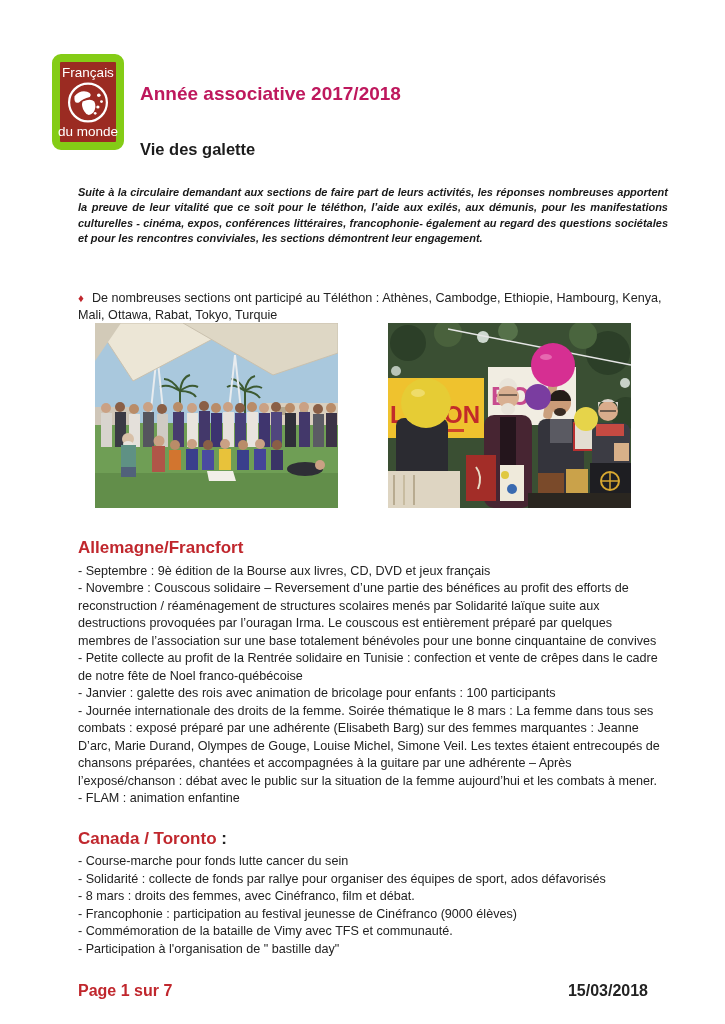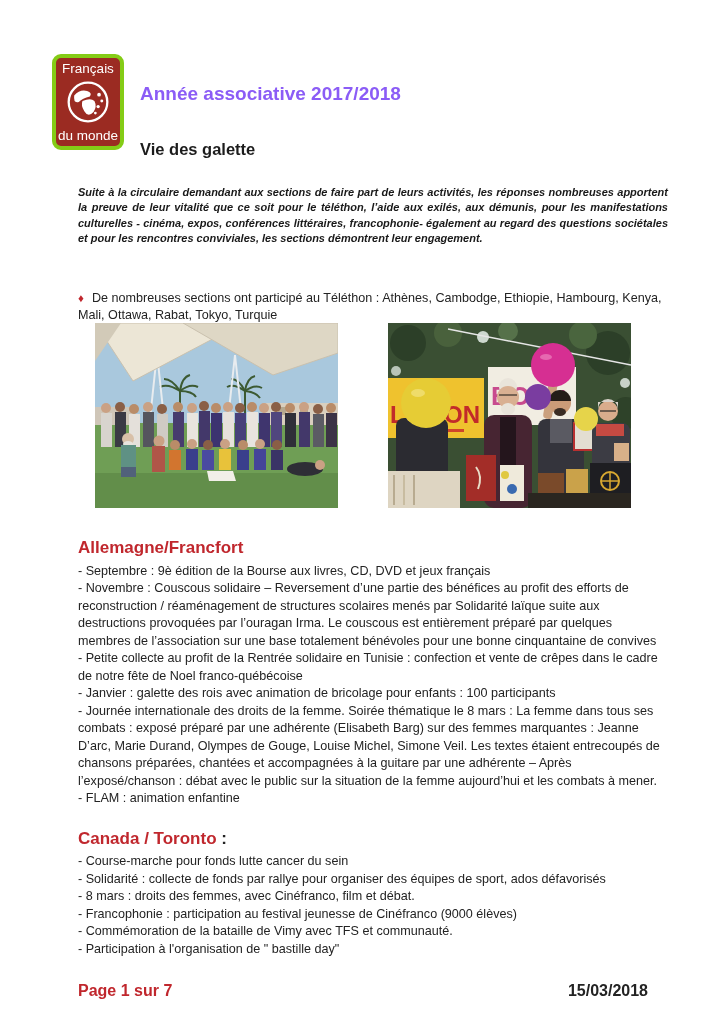--- a/index.html
+++ b/index.html
@@ -3,28 +3,28 @@
 <meta charset="utf-8">
 <style>
   html,body{margin:0;padding:0;background:#ffffff;}
   .page{
     position:relative;width:725px;height:1024px;background:#ffffff;
     font-family:"Liberation Sans","DejaVu Sans",sans-serif;color:#1f1f1f;overflow:hidden;
   }
   
   .logo{
     position:absolute;left:52px;top:54px;width:72px;height:96px;
-    background:#9b2b22;border:4px solid #84cc16;border-radius:9px;
+    background:#9b2b22;border:8px solid #84cc16;border-radius:9px;
     box-sizing:border-box;display:flex;flex-direction:column;align-items:center;
     justify-content:space-between;padding:4px 1px;
   }
   .logo-top,.logo-bottom{color:#ffffff;font-size:13.5px;line-height:1;white-space:nowrap;}
   .globe{width:46px;height:46px;}
   
-  .doc-title{position:absolute;left:140px;top:70px;font-size:19px;font-weight:bold;color:#8b5cf6;text-align:right;}
+  .doc-title{position:absolute;left:140px;top:70px;font-size:19px;font-weight:bold;color:#be185d;text-align:right;}
   .doc-subtitle{position:absolute;left:140px;top:126px;font-size:16.5px;font-weight:bold;color:#1c1c1c;}
   
   .intro{
     position:absolute;left:78px;top:174px;width:590px;
     font-size:11px;font-weight:bold;font-style:italic;text-align:justify;line-height:1.4;color:#191919;
   }
   
   .bullet-line{position:absolute;left:78px;top:277px;width:590px;font-size:12.6px;line-height:1.4;color:#232323;}
   .diamond{color:#c0272d;font-size:11.5px;margin-right:8px;}
   

